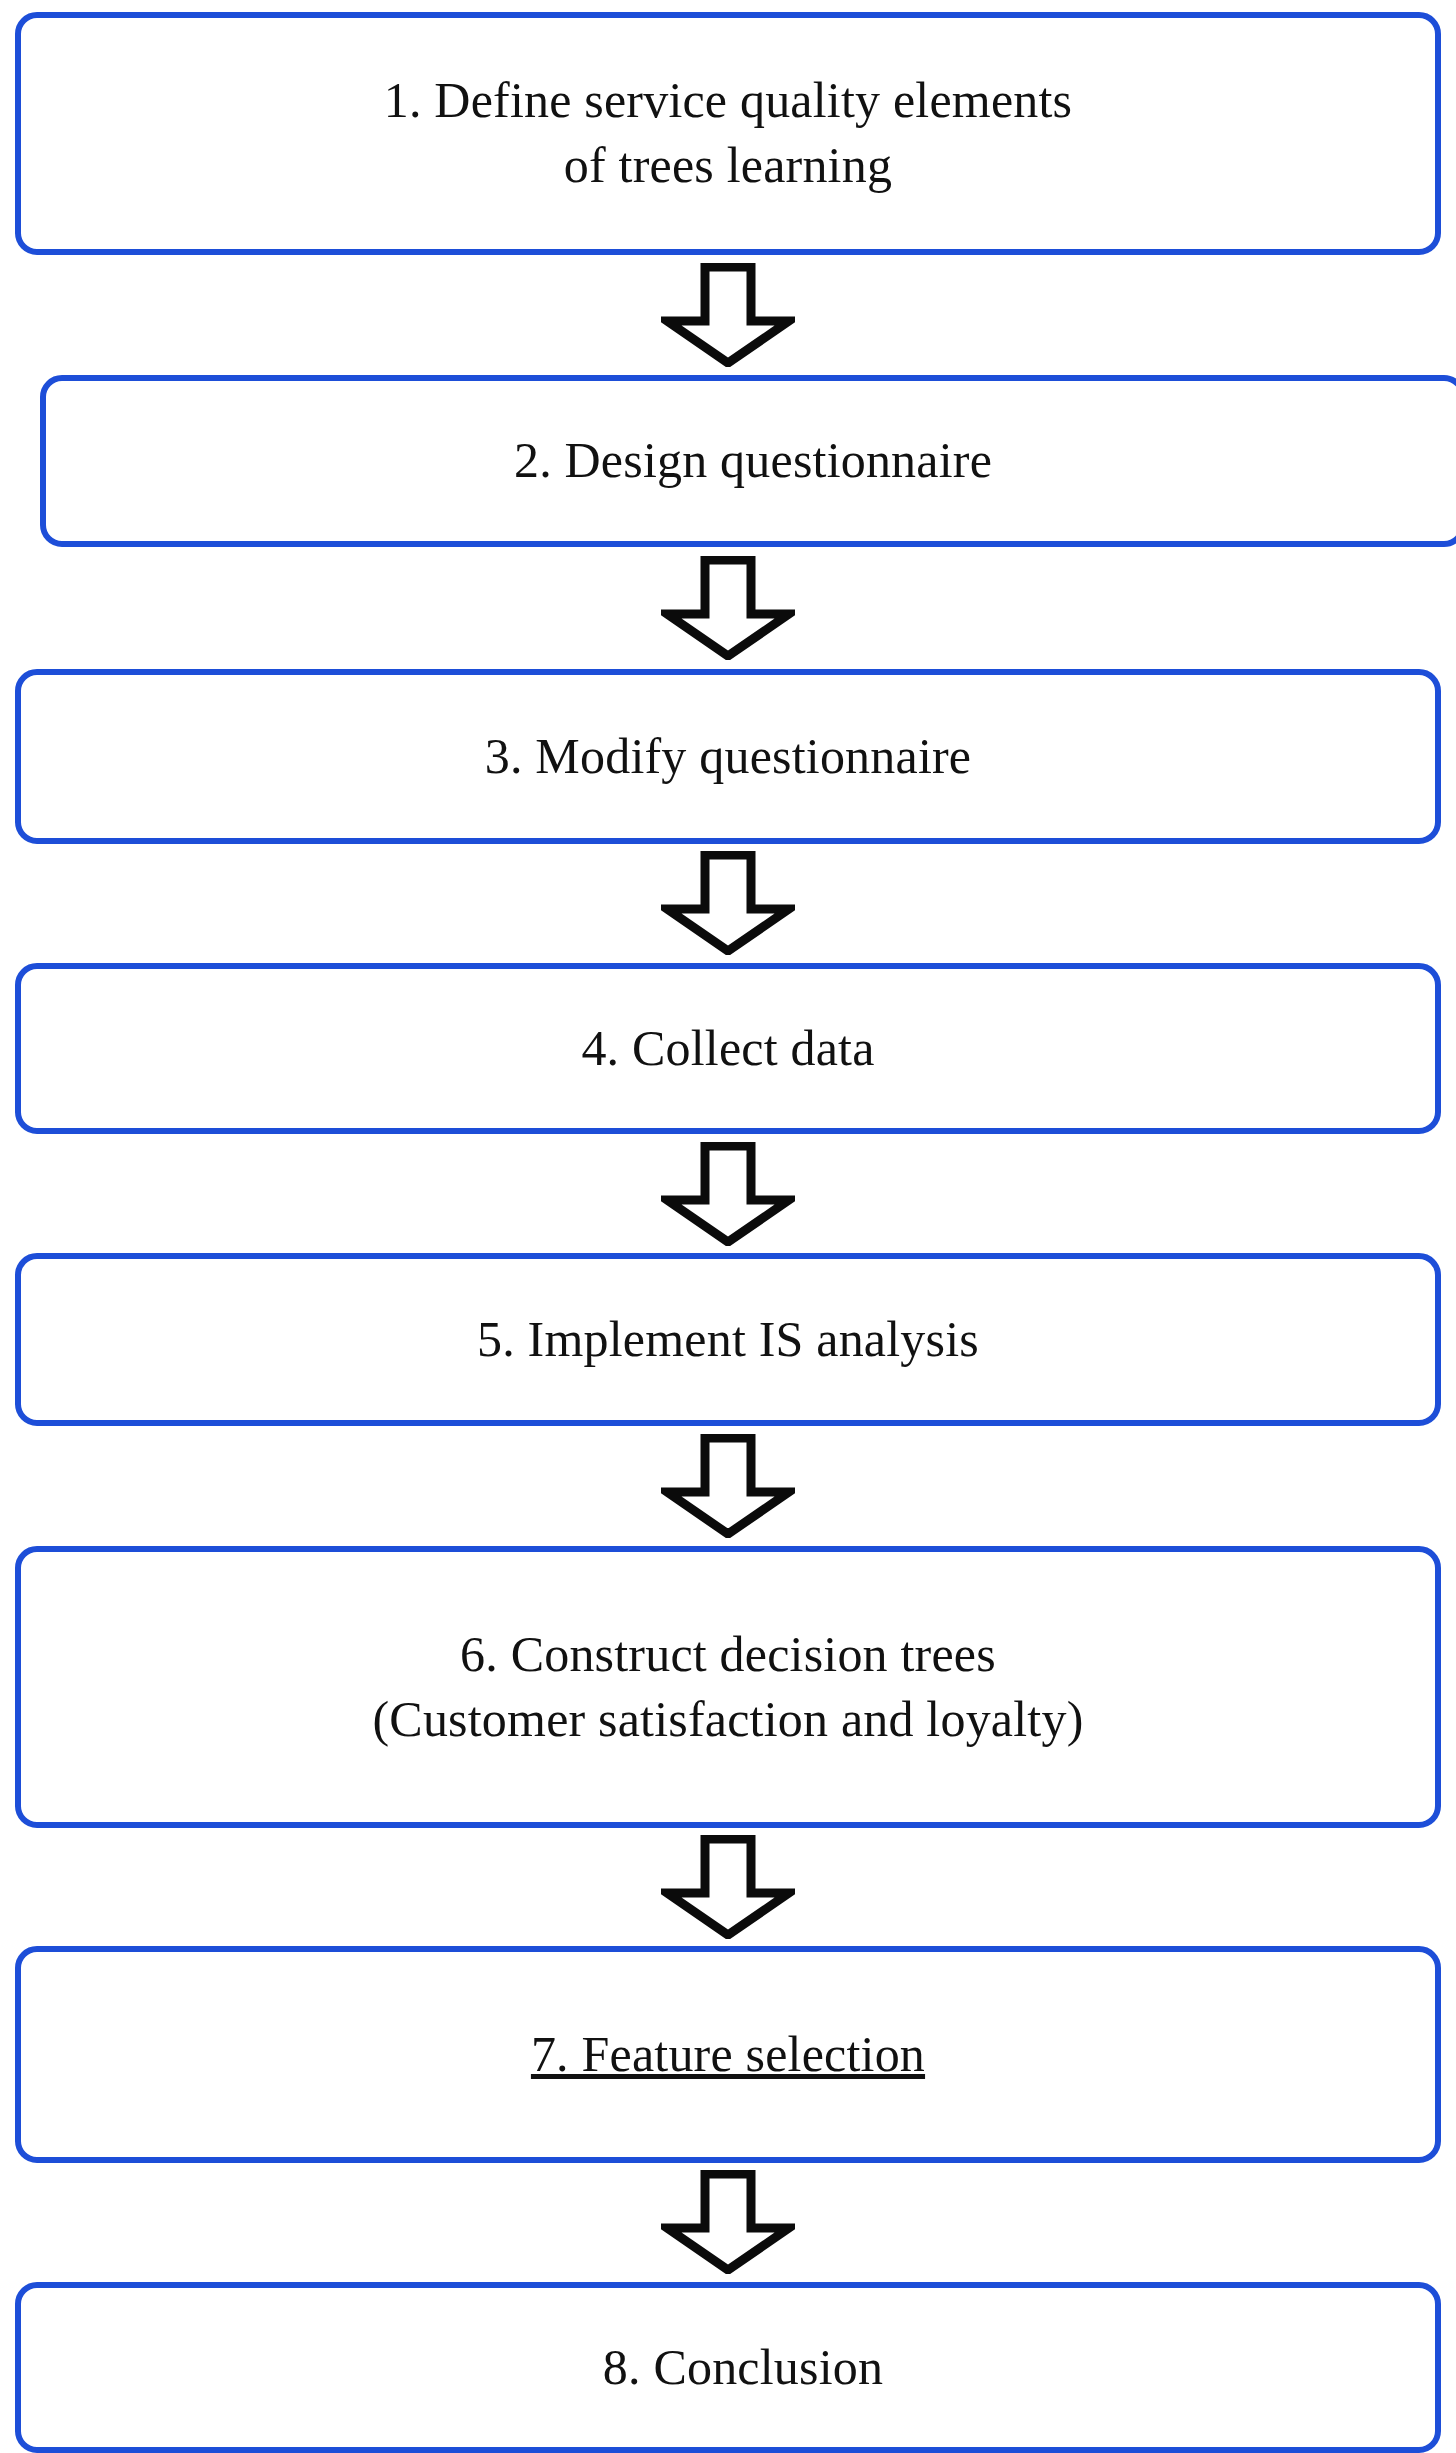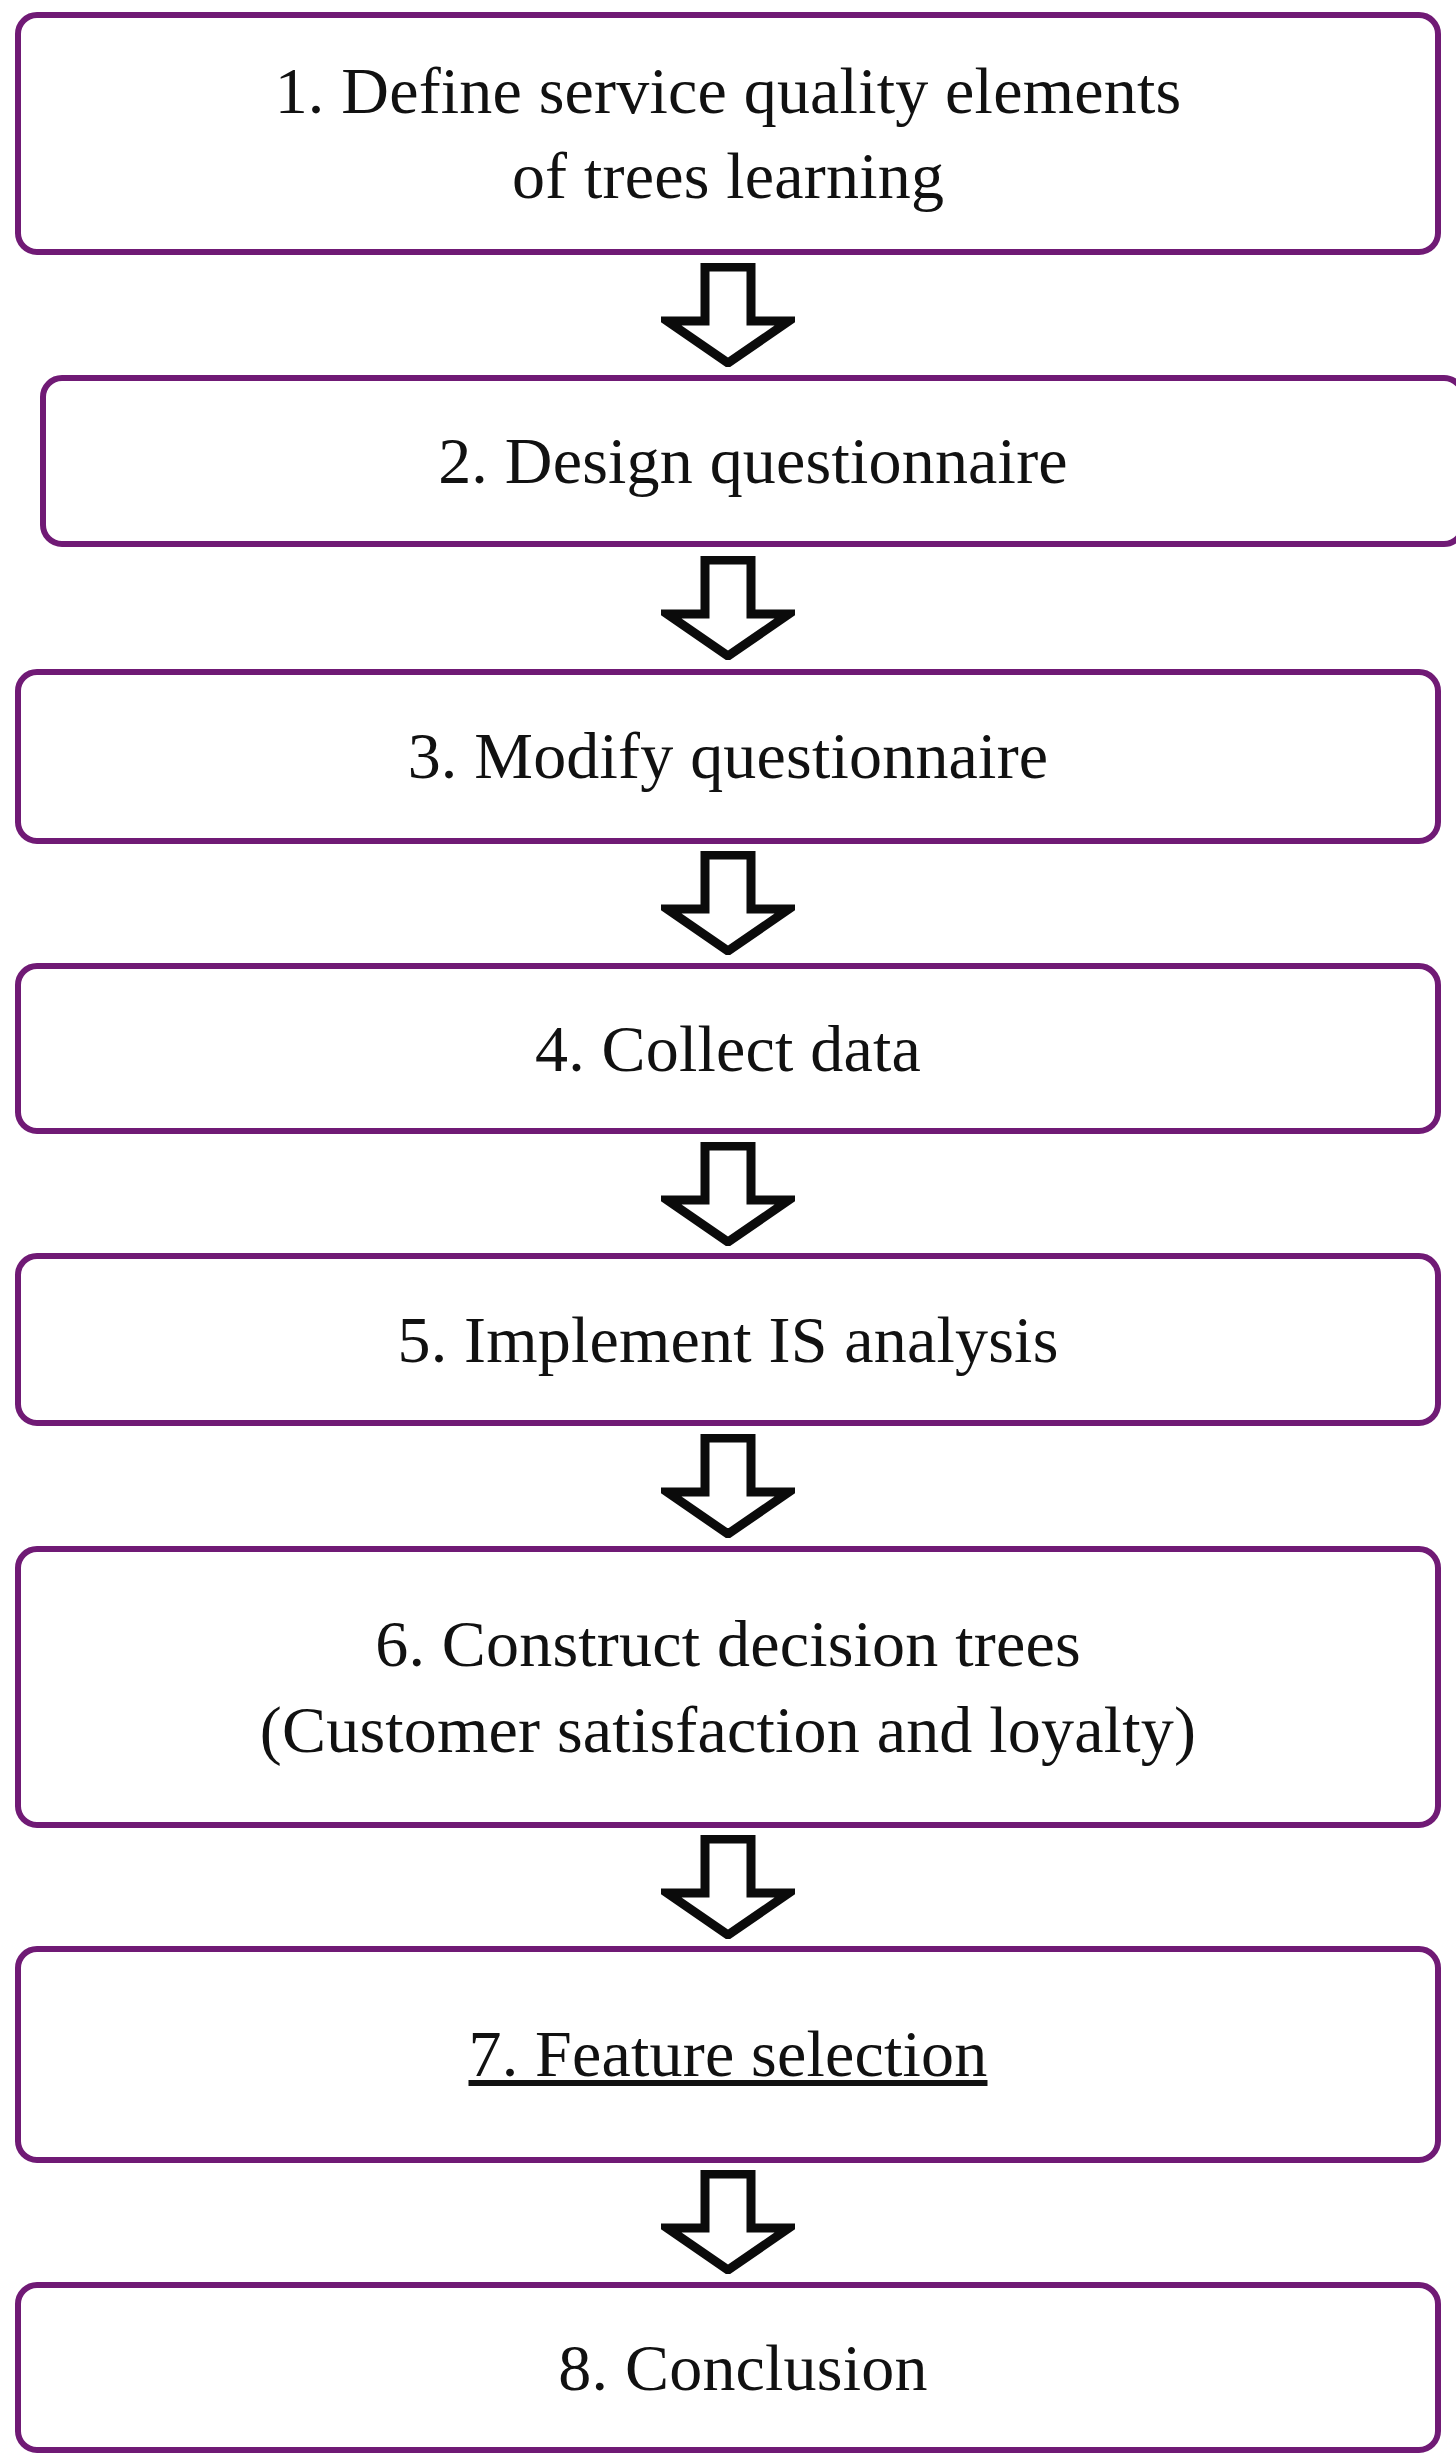--- a/index.html
+++ b/index.html
@@ -26,30 +26,30 @@
     flex-direction: column;
     align-items: center;
     justify-content: flex-start;
     padding: 0;
     box-sizing: border-box;
   }
   .step-box {
     box-sizing: border-box;
     width: 1426px;
     margin: 0 auto;
-    border: 6px solid #701a75;
+    border: 6px solid #1d4ed8;
     border-radius: 22px;
     background: #ffffff;
     display: flex;
     flex-direction: column;
     align-items: center;
     justify-content: center;
     text-align: center;
     color: #111111;
-    font-size: 66px;
+    font-size: 50px;
     line-height: 1.18;
     letter-spacing: 0.2px;
     padding: 6px 18px;
   }
   .step-box .line {
     display: block;
     white-space: nowrap;
   }
   .step-box.two-line {
     line-height: 1.30;

